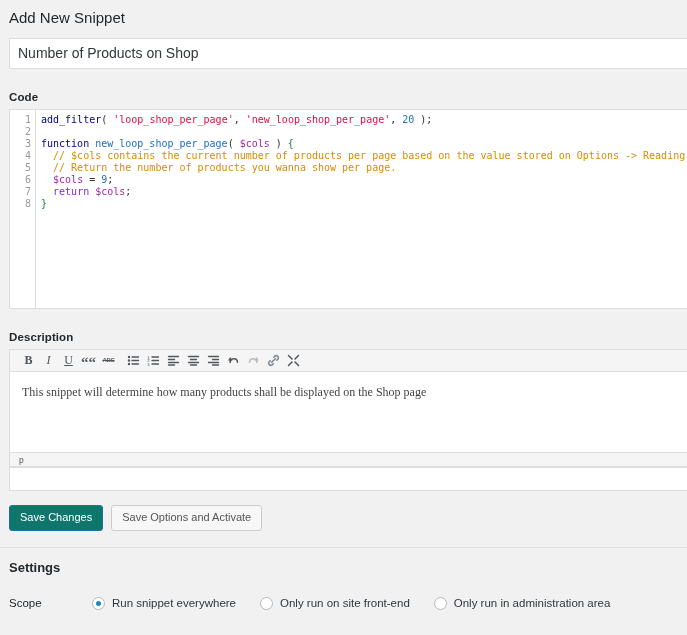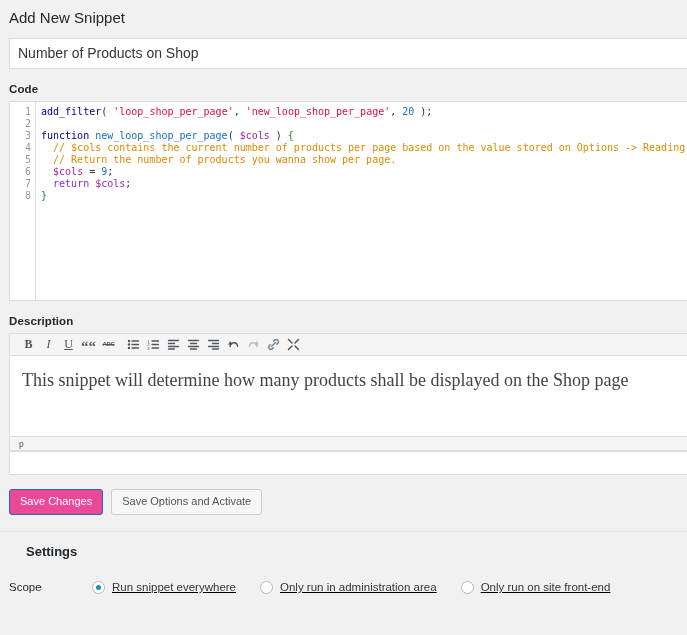--- a/index.html
+++ b/index.html
@@ -34,21 +34,21 @@
     font-family: "Liberation Sans", sans-serif;
     outline: none;
     border-radius: 0;
   }
 
   
   .field-label {
     font-size: 11.5px;
     font-weight: bold;
     color: #23282d;
-    padding: 14px 0 6px 9px;
+    padding: 22px 0 6px 9px;
     letter-spacing: 0.1px;
   }
 
   
   .code-editor {
     margin-left: 9px;
     width: 688px;
     height: 200px;
     background: #fff;
     border: 1px solid #ddd;
@@ -127,21 +127,21 @@
   .tb-q { font-family: "Liberation Serif", serif; font-size: 15px; font-weight: bold; line-height: 0.6; padding-top:4px;}
   .tb-s { font-size: 6px; font-weight: bold; text-decoration: line-through; letter-spacing: -0.3px; }
 
   .desc-body {
     height: 80px;
     background: #fff;
     padding: 12px 12px 0 12px;
   }
   .desc-text {
     font-family: "Liberation Serif", serif;
-    font-size: 18px;
+    font-size: 12px;
     color: #444;
     line-height: 1.4;
   }
   .desc-status {
     background: #f5f5f5;
     border-top: 1px solid #ddd;
     height: 14px;
     font-size: 8.5px;
     color: #555;
     padding: 2px 0 0 9px;
@@ -167,42 +167,42 @@
   .btn {
     font-family: "Liberation Sans", sans-serif;
     font-size: 11px;
     line-height: 1;
     padding: 6px 10px 7px 10px;
     border-radius: 3px;
     cursor: pointer;
     white-space: nowrap;
   }
   .btn-primary {
-    background: #ec4899;
+    background: #0f766e;
     border: 1px solid #1f6fa5;
     color: #fff;
     margin-right: 8px;
   }
   .btn-secondary {
     background: #f7f7f7;
     border: 1px solid #ccc;
     color: #555;
   }
 
   
   .settings-sep {
     margin-top: 16px;
     border-top: 1px solid #e0e0e0;
     width: 687px;
   }
   .settings-title {
     font-size: 13px;
     font-weight: bold;
     color: #23282d;
-    padding: 12px 0 0 26px;
+    padding: 12px 0 0 9px;
   }
   .scope-row {
     display: flex;
     align-items: center;
     padding: 22px 0 0 9px;
   }
   .scope-label {
     font-size: 11.5px;
     font-weight: normal;
     color: #23282d;
@@ -355,29 +355,29 @@
   <div class="btn-row">
     <div class="btn btn-primary">Save Changes</div>
     <div class="btn btn-secondary">Save Options and Activate</div>
   </div>
 
   <div class="settings-sep"></div>
   <div class="settings-title">Settings</div>
 
   <div class="scope-row">
     <div class="scope-label">Scope</div>
-    <div id="scope-options" style="display:flex;align-items:flex-start;text-decoration:underline;">
+    <div id="scope-options" style="display:flex;align-items:flex-start;">
         <label class="radio-opt">
           <span class="radio checked"></span>
           <span class="radio-label">Run snippet everywhere</span>
         </label>
         <label class="radio-opt">
           <span class="radio"></span>
-          <span class="radio-label">Only run in administration area</span>
+          <span class="radio-label">Only run on site front-end</span>
         </label>
         <label class="radio-opt">
           <span class="radio"></span>
-          <span class="radio-label">Only run on site front-end</span>
+          <span class="radio-label">Only run in administration area</span>
         </label>
       </div>
   </div>
 
 </div>
 
 </body></html>

